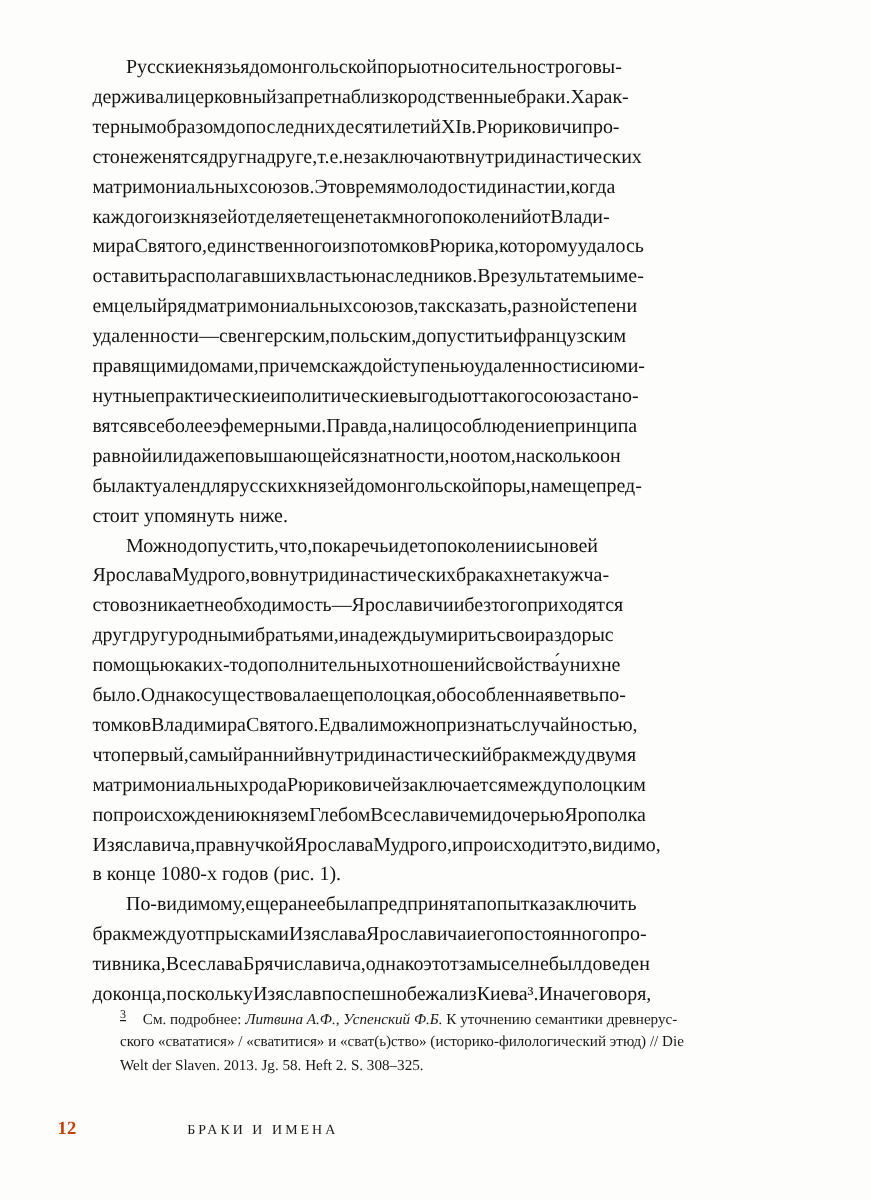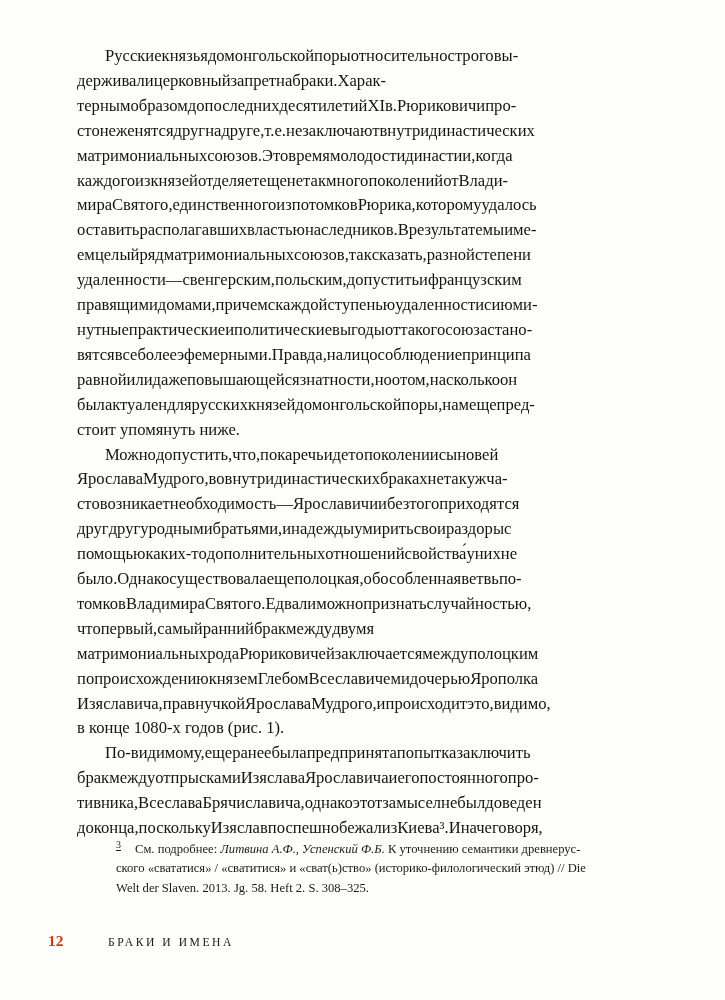--- a/index.html
+++ b/index.html
@@ -59,21 +59,20 @@
   .footnote {
     position: absolute;
     left: 100px;
     top: 840px;
     width: 527px;
     font-size: 12.6px;
     line-height: 19.4px;
     text-align: justify;
     text-align-last: left;
     color: #1a1a1a;
-    margin-left: 16px;
   }
   .footnote .fn-marker {
     font-size: 10px;
     vertical-align: super;
     line-height: 0;
     text-decoration: underline;
     text-underline-offset: 2px;
     margin-right: 14px;
   }
   .footnote i, .footnote em {
@@ -106,20 +105,21 @@
     color: #c2410c;
     width: 60px;
   }
   .running-title {
     font-size: 11.6px;
     letter-spacing: 0.22em;
     color: #1a1a1a;
     font-variant: small-caps;
     text-transform: uppercase;
     font-weight: normal;
+    margin-left: 48px;
   }
 </style>
 </head>
 <body>
 
 <div class="page">
 
   <div class="text-column">
 
     <div class="lines">
@@ -130,20 +130,21 @@
           <span>поры</span>
           <span>относительно</span>
           <span>строго</span>
           <span>вы-</span>
         </div>
       <div class="ln">
           <span>держивали</span>
           <span>церковный</span>
           <span>запрет</span>
           <span>на</span>
+          <span>близкородственные</span>
           <span>браки.</span>
           <span>Харак-</span>
         </div>
       <div class="ln">
           <span>терным</span>
           <span>образом</span>
           <span>до</span>
           <span>последних</span>
           <span>десятилетий</span>
           <span>XI</span>
@@ -358,20 +359,21 @@
           <span>ли</span>
           <span>можно</span>
           <span>признать</span>
           <span>случайностью,</span>
         </div>
       <div class="ln">
           <span>что</span>
           <span>первый,</span>
           <span>самый</span>
           <span>ранний</span>
+          <span>внутридинастический</span>
           <span>брак</span>
           <span>между</span>
           <span>двумя</span>
         </div>
       <div class="ln">
           <span>матримониальных</span>
           <span>рода</span>
           <span>Рюриковичей</span>
           <span>заключается</span>
           <span>между</span>

